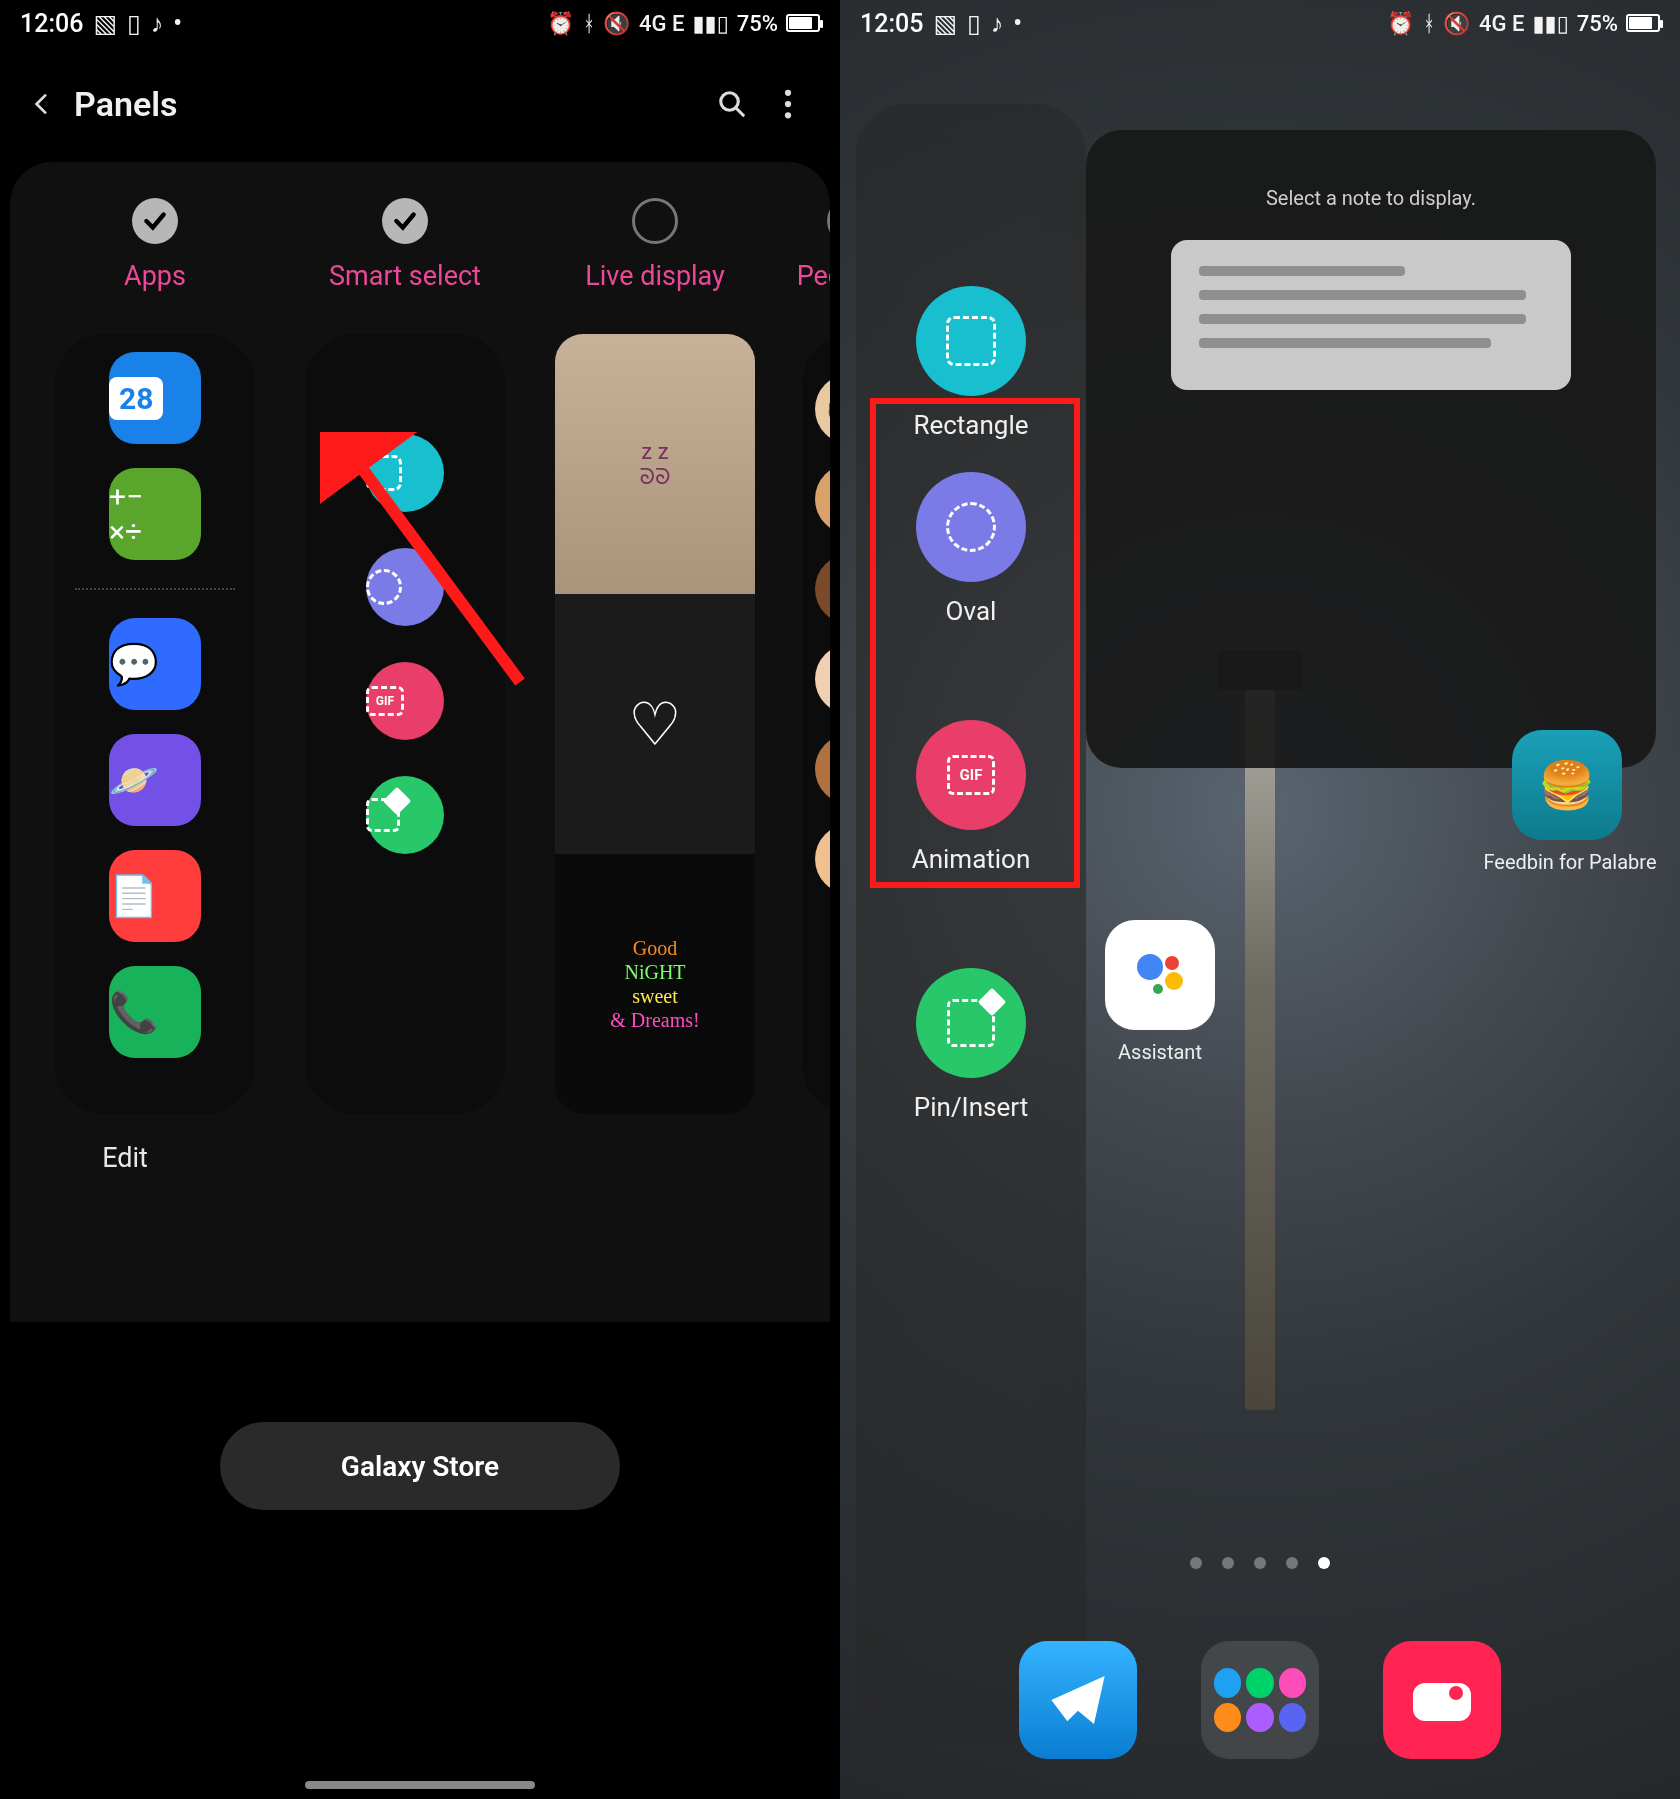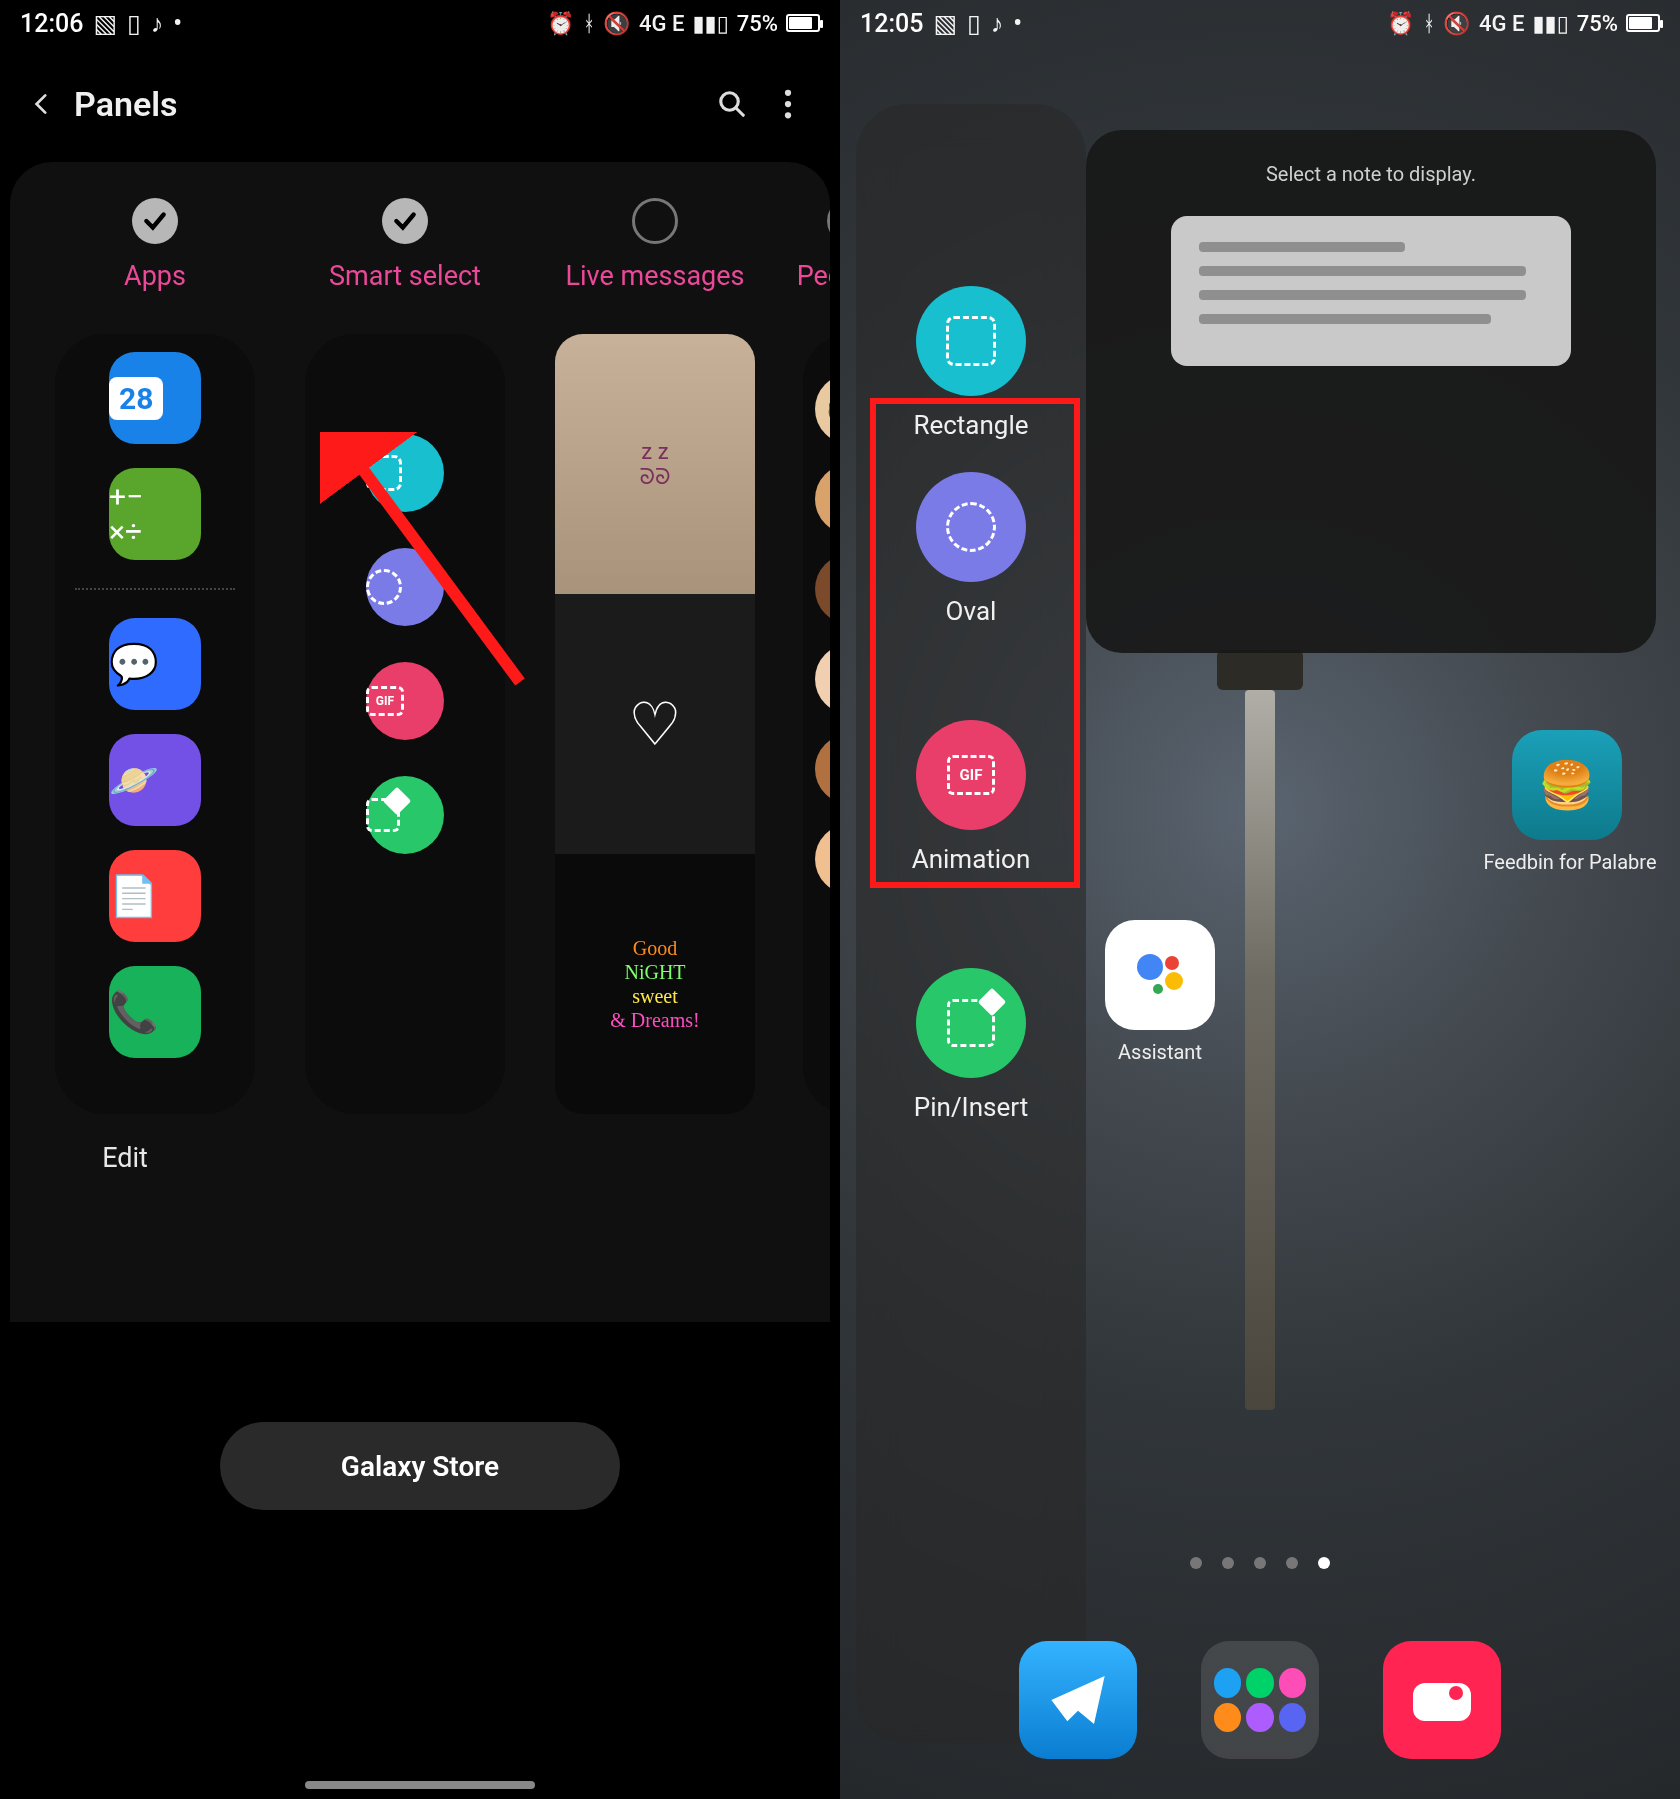--- a/index.html
+++ b/index.html
@@ -90,23 +90,23 @@
   
   .arrow-anno {
     position:absolute; left:310px; top:270px; width:230px; height:260px; pointer-events:none;
   }
   
   .phone.right-phone {
     background: radial-gradient(circle at 50% 45%, #5a6470 0%, #43494f 28%, #31363a 55%, #25282b 100%);
   }
   .rp-statusbar { position:absolute; top:0; left:0; right:0; }
   .note-widget {
-    position:absolute; top:130px; right:24px; width:570px; height:523px;
+    position:absolute; top:130px; right:24px; width:570px; height:638px;
     background:rgba(24,24,24,.92); border-radius:36px; display:flex; flex-direction:column;
-    align-items:center; padding:16px 30px;
+    align-items:center; padding:40px 30px;
   }
   .note-widget .msg { color:#cfcfcf; font-size:20px; margin-top:16px;}
   .note-card {
     margin-top:30px; width:400px; height:150px; background:#c9c9c9; border-radius:16px;
     padding:26px 28px; display:flex; flex-direction:column; gap:14px;
   }
   .note-card .line { height:10px; background:#8f8f8f; border-radius:4px;}
   .note-card .line.short{width:60%;} .note-card .line.med{width:85%;} .note-card .line.long{width:95%;}
   .edge-panel {
     position:absolute; left:16px; top:104px; width:230px; height:1640px;
@@ -236,21 +236,21 @@
               <span class="gif-sq" style="width:38px;height:30px;font-size:12px">GIF</span>
             </div>
           <div class="preview-icon round" style="background:#27c76a">
               <span class="pin-sq" style="width:34px;height:34px"></span>
             </div>
         </div>
       </div>
 
       <div class="panel-col">
         <div class="ring-circle"></div>
-        <div class="panel-label">Live messages</div>
+        <div class="panel-label">Live display</div>
         <div class="live-msg-pane">
           <div class="seg pug">z z<br>ᘐᘐ</div>
           <div class="seg heart">♡</div>
           <div class="seg gn">
             <div>
               <span class="gn-t1">Good</span><br>
               <span class="gn-t2">NiGHT</span><br>
               <span class="gn-t3">sweet</span><br>
               <span class="gn-t4">&amp; Dreams!</span>
             </div>

